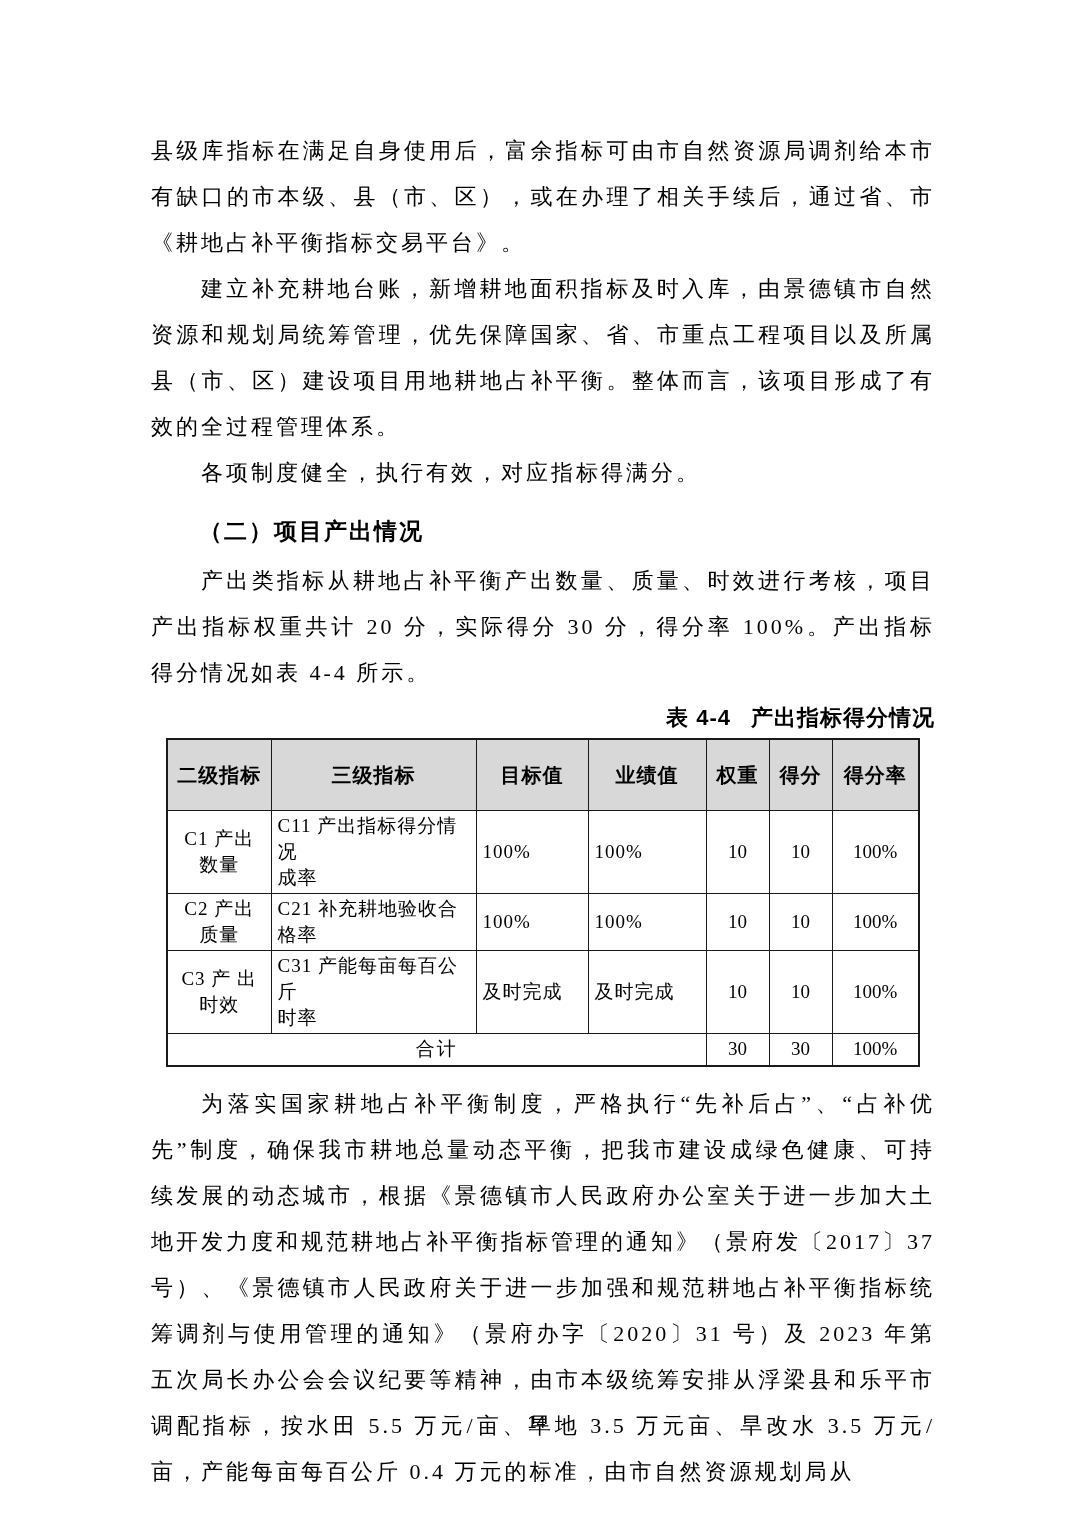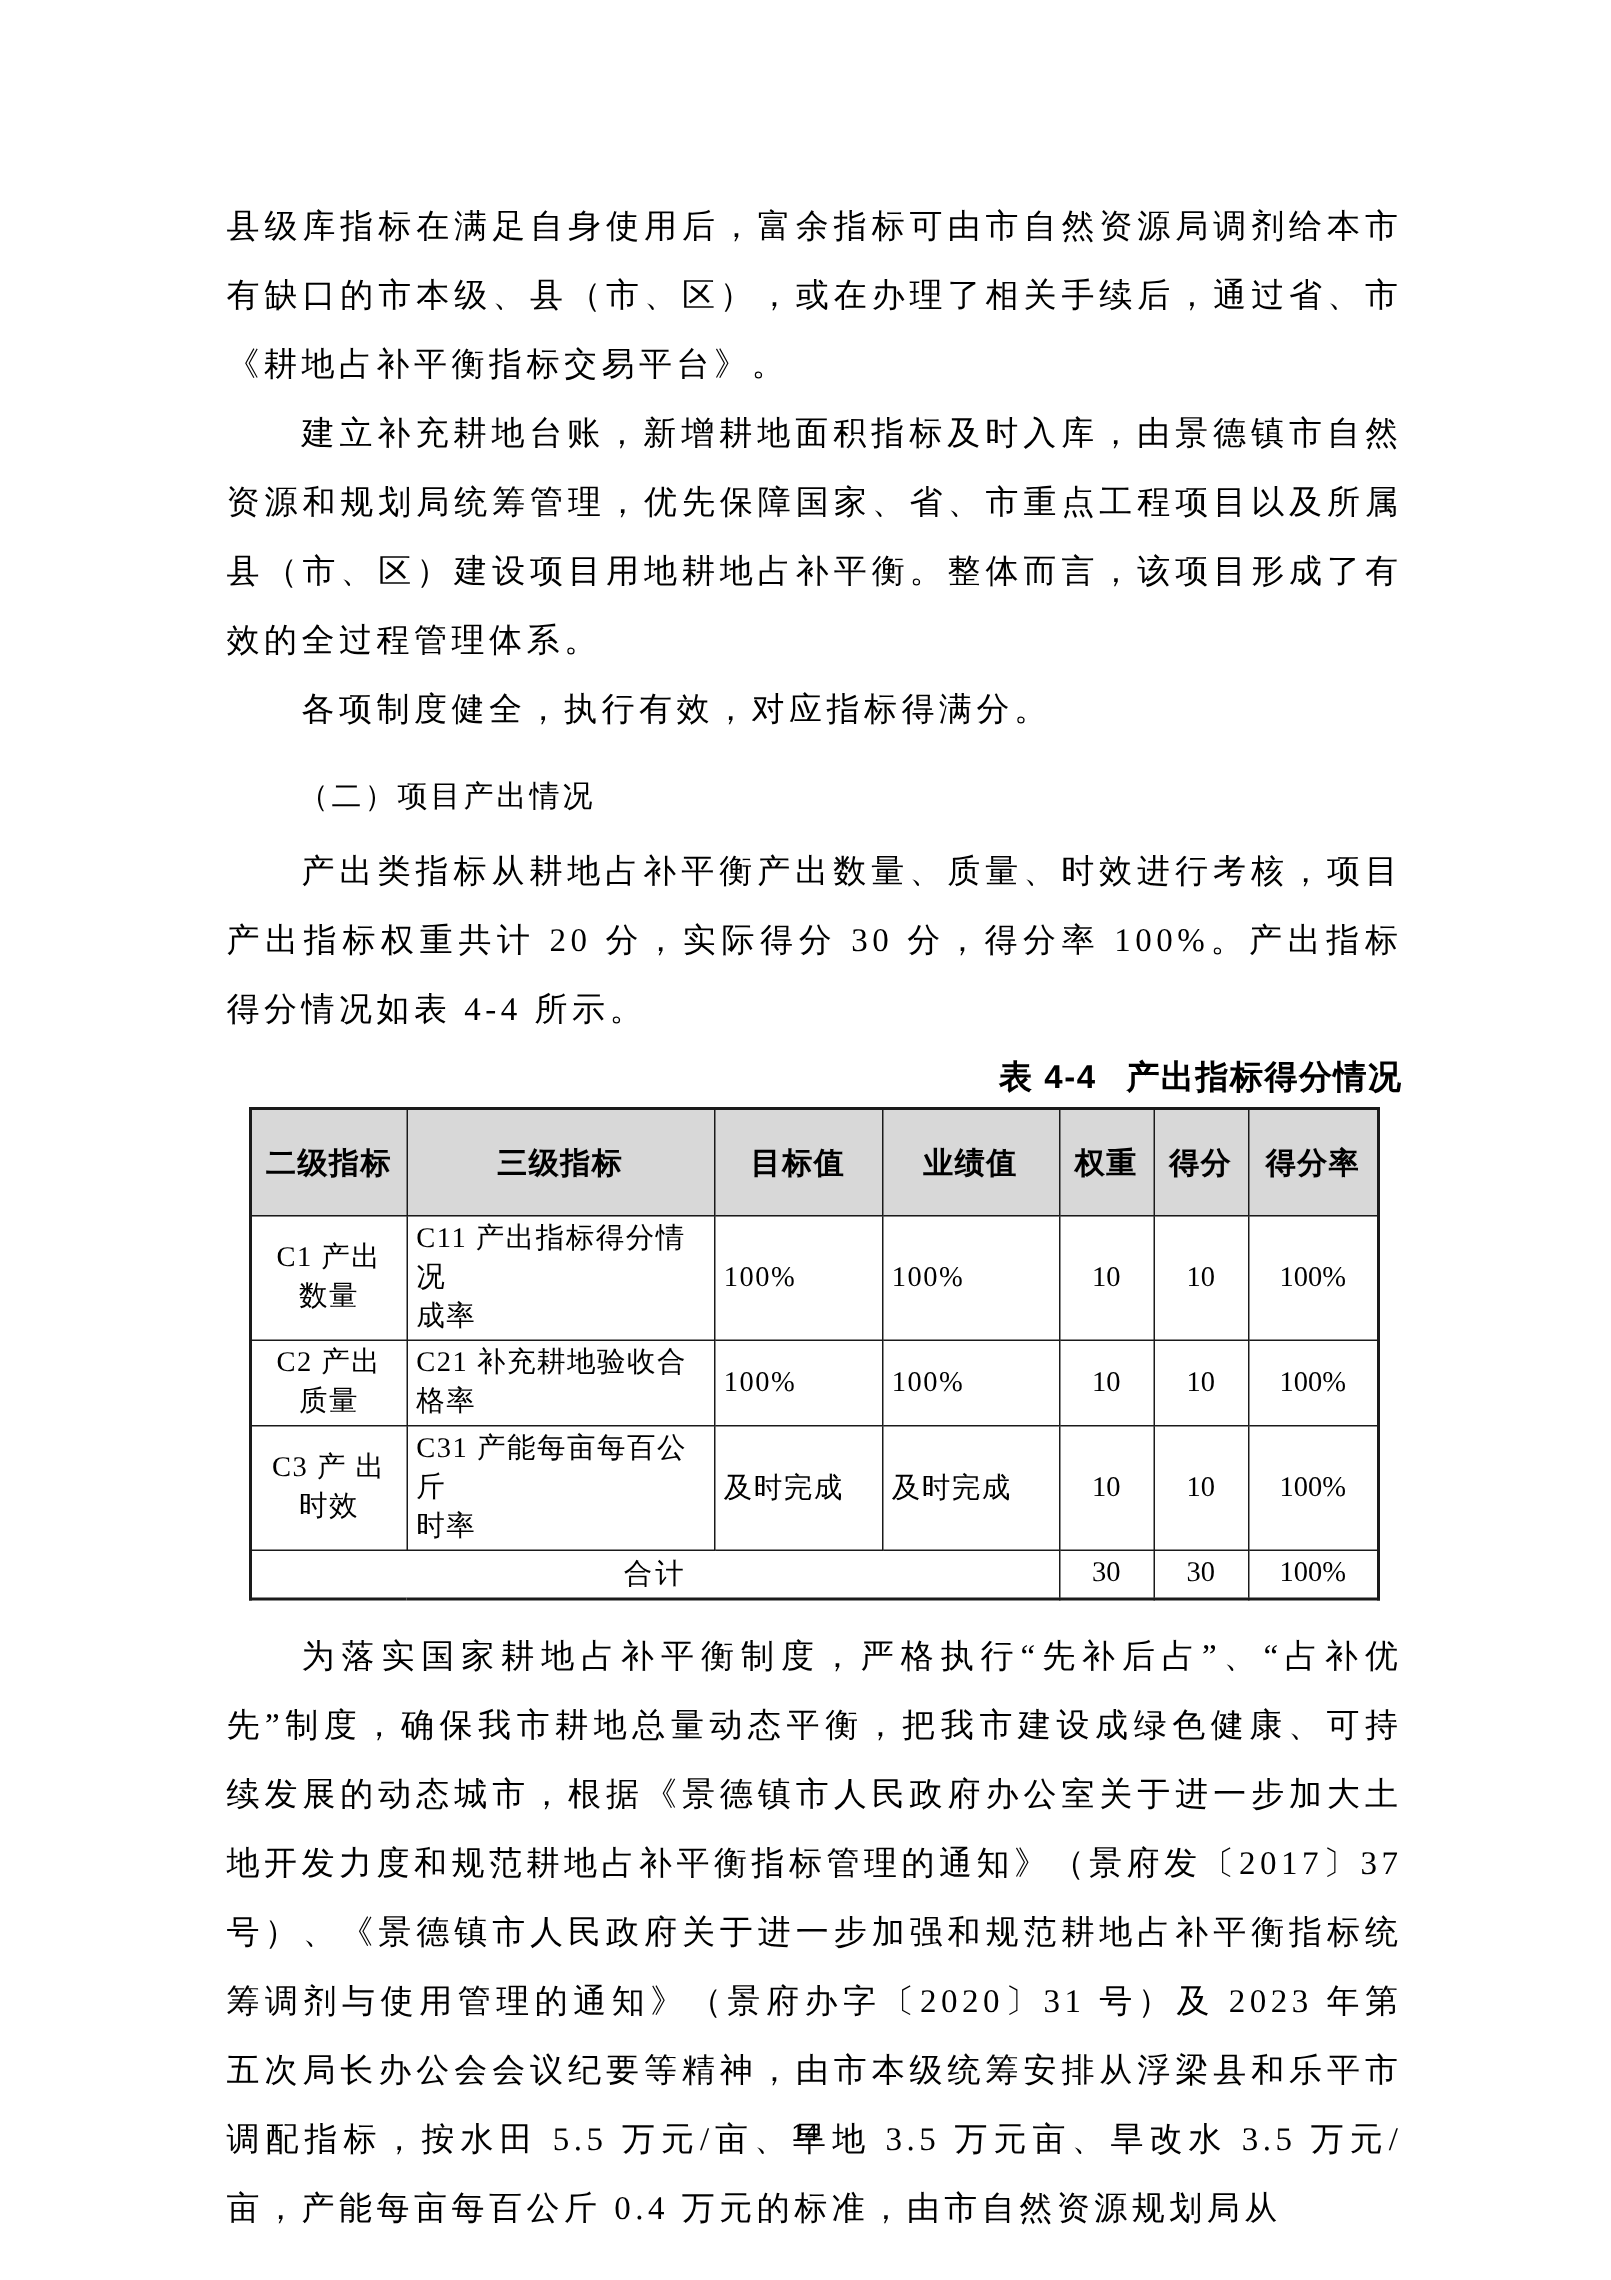--- a/index.html
+++ b/index.html
@@ -27,22 +27,22 @@
     font-size: 22px;
     line-height: 46px;
     letter-spacing: 3px;
     text-align: justify;
     text-justify: inter-ideograph;
   }
   p.indent { text-indent: 50px; }
   h2.section {
     margin: 12px 0 4px 0;
     font-family: "Liberation Sans", "DejaVu Sans", sans-serif;
-    font-size: 20px;
-    font-weight: normal;
+    font-size: 23px;
+    font-weight: bold;
     line-height: 46px;
     letter-spacing: 2px;
     text-indent: 48px;
   }
   .table-title {
     margin: 8px 0 6px 0;
     text-align: right;
     font-family: "Liberation Sans", "DejaVu Sans", sans-serif;
     font-weight: bold;
     font-size: 22px;

